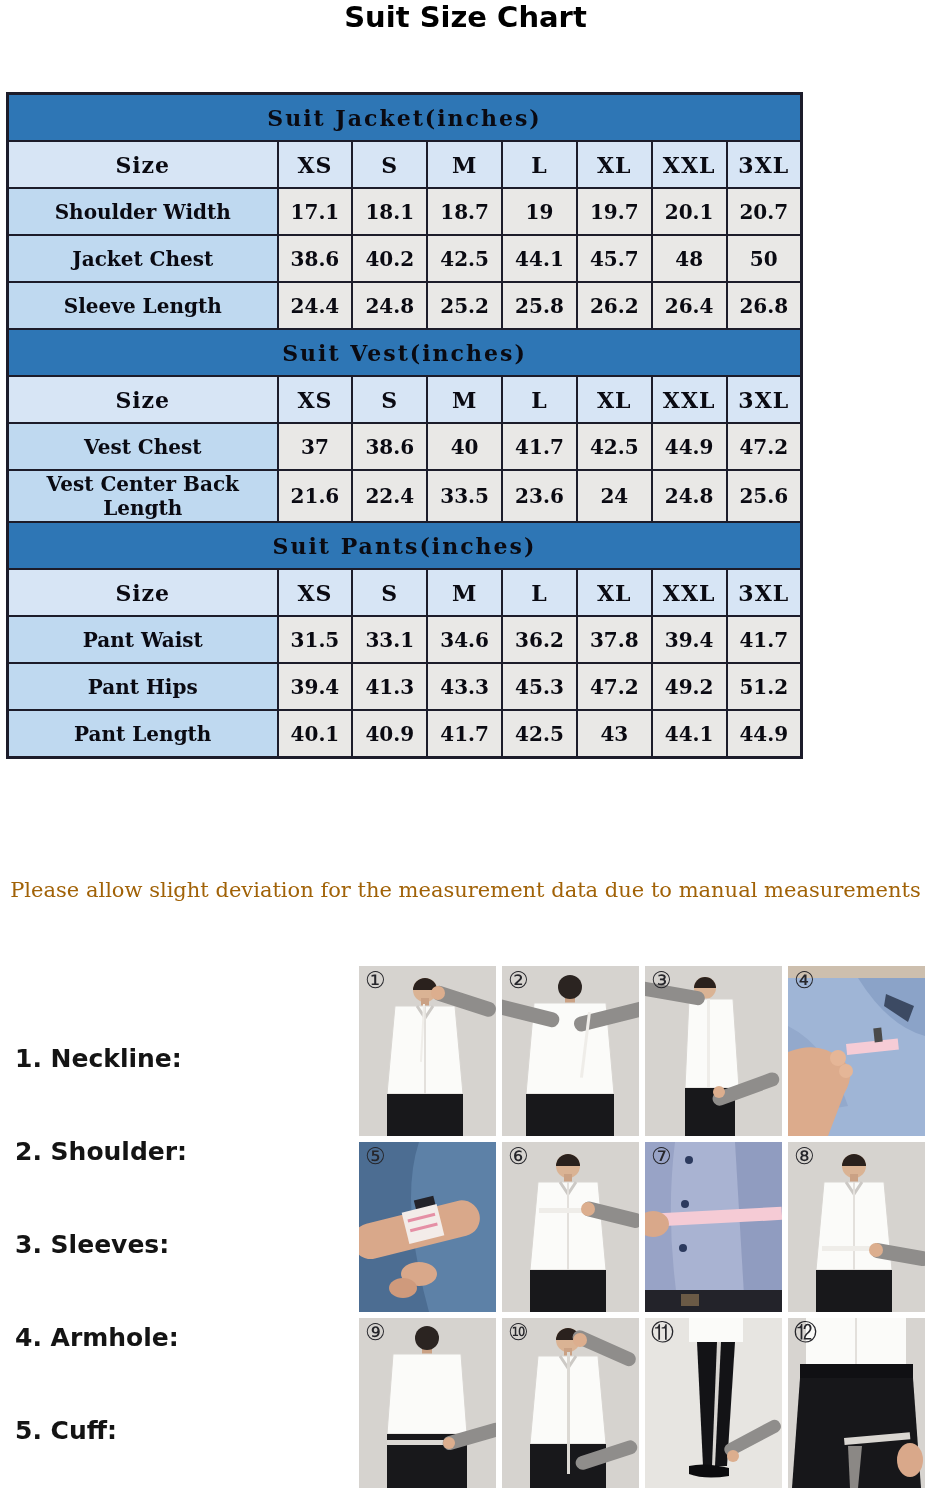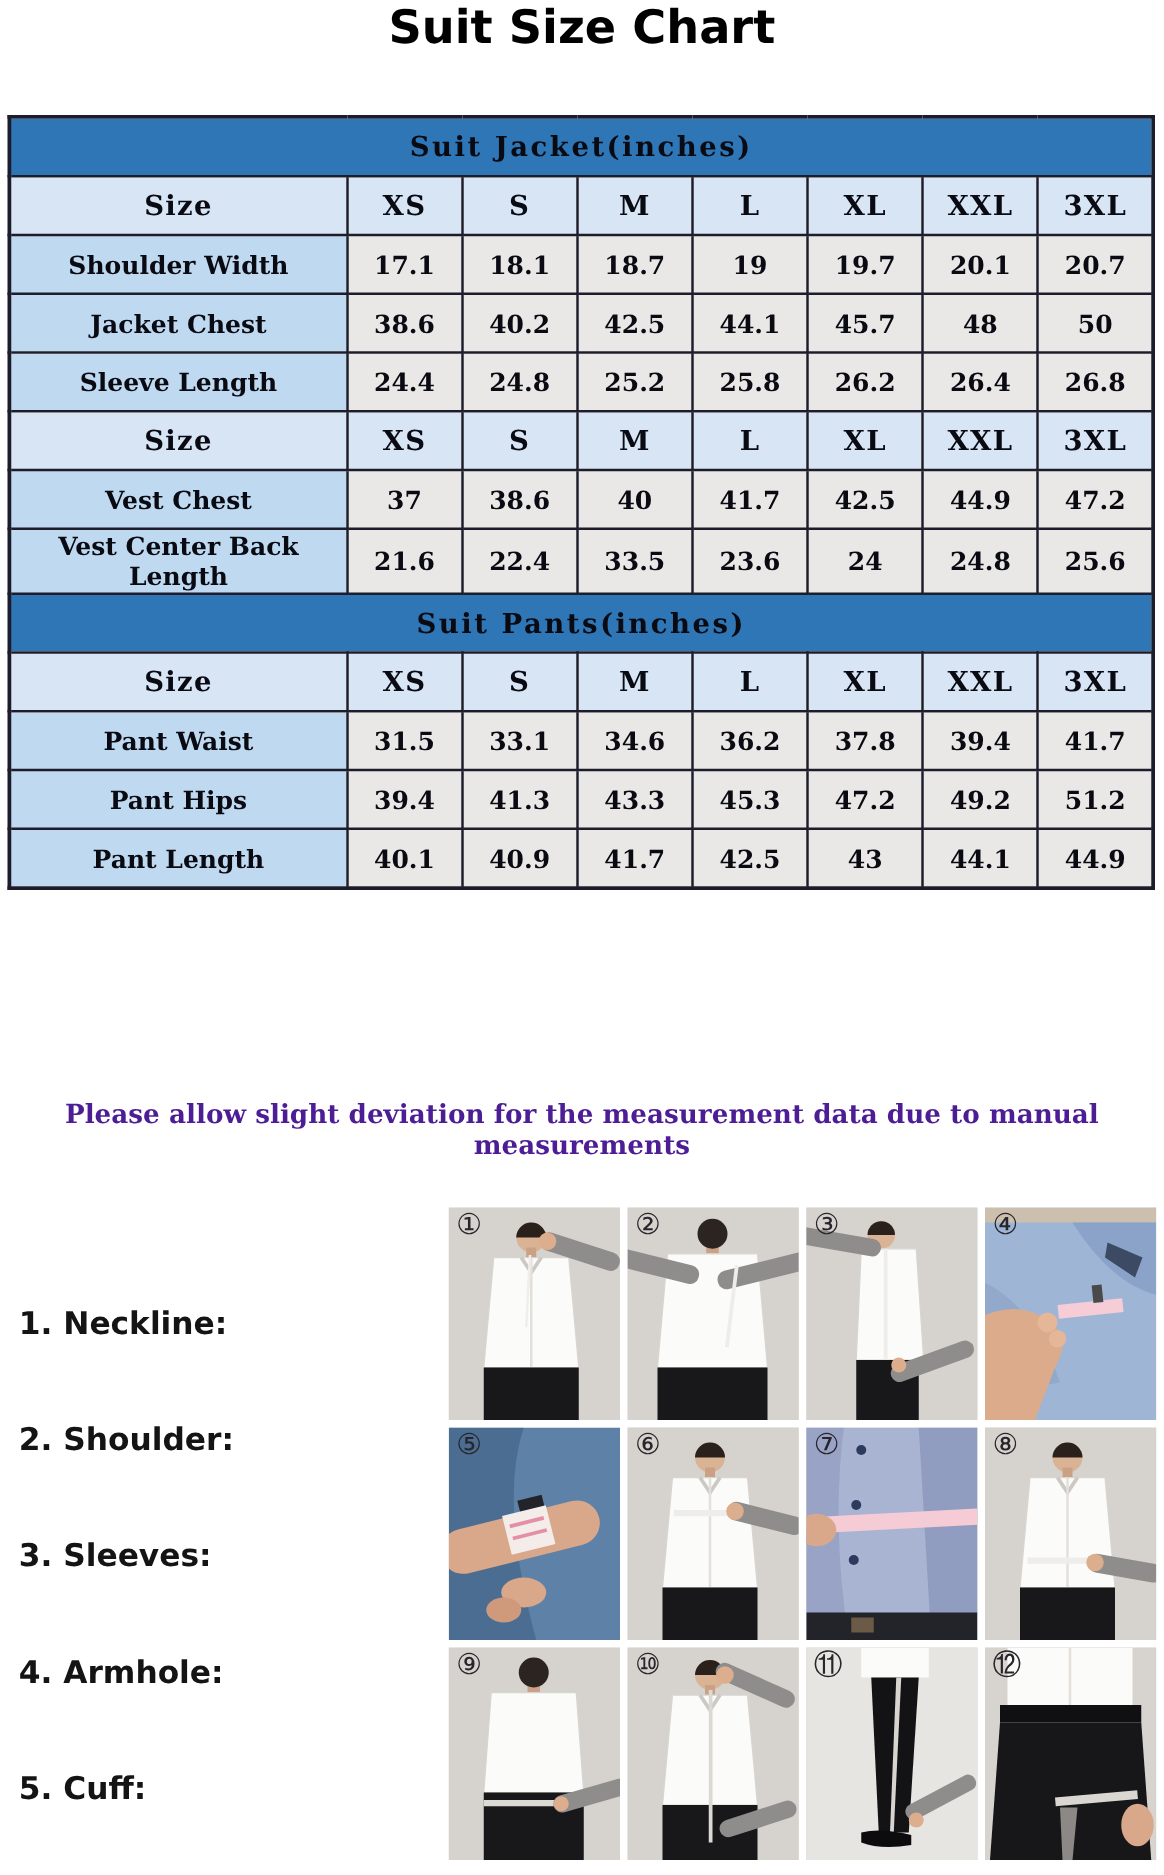--- a/index.html
+++ b/index.html
@@ -3,43 +3,43 @@
 <meta charset="utf-8">
 <style>
   html,body{margin:0;padding:0;}
   body{
     width:931px;height:1500px;position:relative;overflow:hidden;
     background:#ffffff;font-family:"DejaVu Serif",serif;
   }
   
   .page-title{
     position:absolute;top:0px;left:0;width:931px;text-align:center;
-    font-family:"DejaVu Sans",sans-serif;font-weight:bold;font-size:37px;
+    font-family:"DejaVu Sans",sans-serif;font-weight:bold;font-size:29px;
     color:#000;letter-spacing:0px;margin:0;
   }
   
   table.size-chart{
-    position:absolute;top:92px;left:6px;width:918px;
+    position:absolute;top:92px;left:6px;width:797px;
     border-collapse:collapse;table-layout:fixed;
     border:3px solid #1c1c2a;
   }
   table.size-chart td{
     border:2px solid #1c1c2a;text-align:center;vertical-align:middle;
     font-weight:bold;color:#0a0a12;height:43px;overflow:hidden;
     font-family:"DejaVu Serif",serif;
   }
   col.c-label{width:270px;}
   tr.bar td{background:#2e76b5;font-size:22px;letter-spacing:2px;}
   tr.hdr td{background:#d7e5f5;font-size:22px;letter-spacing:1px;}
   tr.row td{background:#e9e8e6;font-size:20px;}
   tr.row td.lbl{background:#bfd9f0;font-size:20px;}
   
   .note{
     position:absolute;top:878px;left:0;width:931px;text-align:center;
-    font-weight:bold;font-size:21px;color:#4c1d95;letter-spacing:0px;
+    font-weight:normal;font-size:21px;color:#a16207;letter-spacing:0px;
     font-family:"DejaVu Serif",serif;
   }
   
   .mlist{
     position:absolute;left:15px;top:981px;
     font-family:"DejaVu Sans",sans-serif;font-weight:bold;font-size:25px;
     color:#141414;line-height:31px;white-space:pre;
   }
   .mlist .item{height:31px;}
   
@@ -110,20 +110,23 @@
       <td class="lbl">Sleeve Length</td>
       <td>24.4</td>
       <td>24.8</td>
       <td>25.2</td>
       <td>25.8</td>
       <td>26.2</td>
       <td>26.4</td>
       <td>26.8</td>
     </tr>
 
+    <tr class="bar">
+        <td colspan="8">Suit Vest(inches)</td>
+      </tr>
     <tr class="hdr">
       <td>Size</td>
       <td>XS</td>
       <td>S</td>
       <td>M</td>
       <td>L</td>
       <td>XL</td>
       <td>XXL</td>
       <td>3XL</td>
     </tr>

